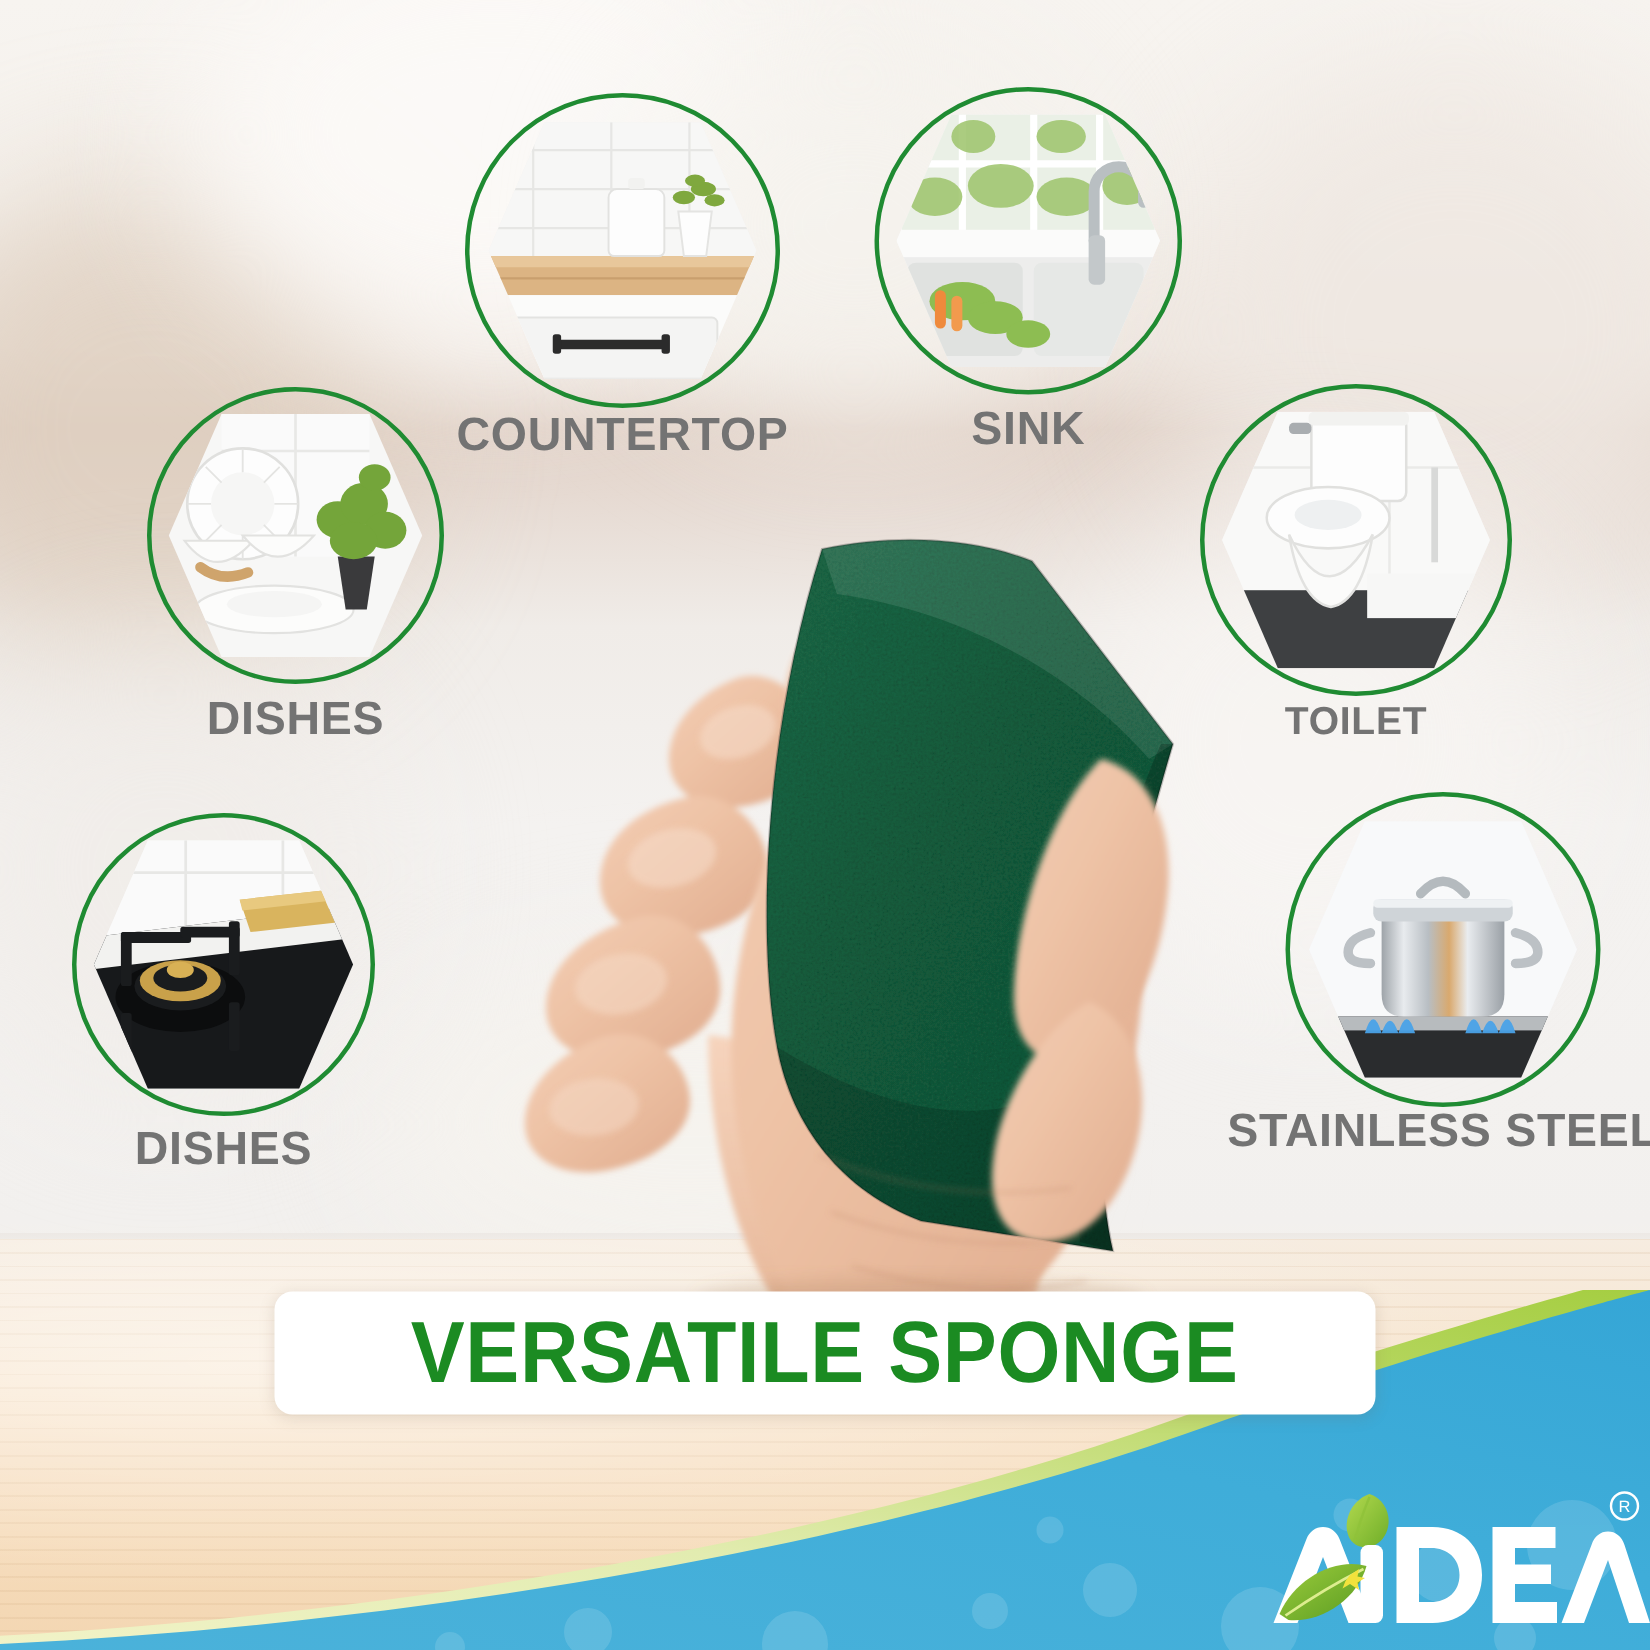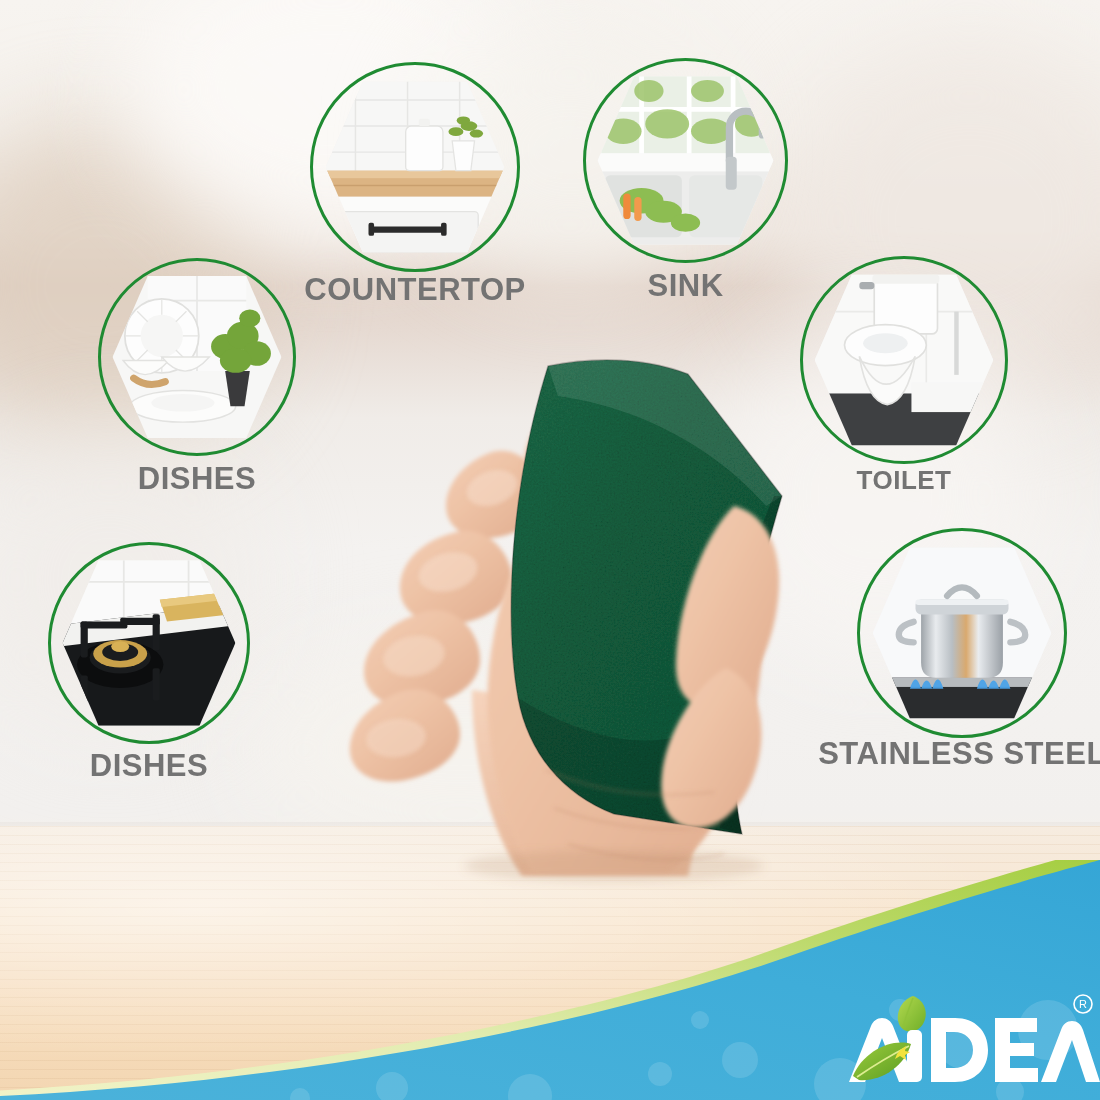--- a/index.html
+++ b/index.html
@@ -477,20 +477,23 @@
         <circle cx="960" cy="188" r="20"></circle>
         <circle cx="1048" cy="170" r="30"></circle>
         <circle cx="700" cy="160" r="9"></circle>
         <circle cx="900" cy="150" r="11"></circle>
         <circle cx="1010" cy="232" r="14"></circle>
         <circle cx="300" cy="238" r="10"></circle>
       </g>
     </svg>
   </div>
 
+  <div class="title-plate">
+    <div class="headline">VERSATILE SPONGE</div>
+  </div>
 
   <div class="brand">
     <svg viewBox="0 0 255 108" aria-hidden="true">
       <defs>
         <linearGradient id="leafg" x1="0" y1="0" x2="1" y2="1">
           <stop offset="0%" stop-color="#9ccc3c"></stop>
           <stop offset="100%" stop-color="#5a9c22"></stop>
         </linearGradient>
         <linearGradient id="leafg2" x1="0" y1="0" x2="1" y2="1">
           <stop offset="0%" stop-color="#b3d94f"></stop>

